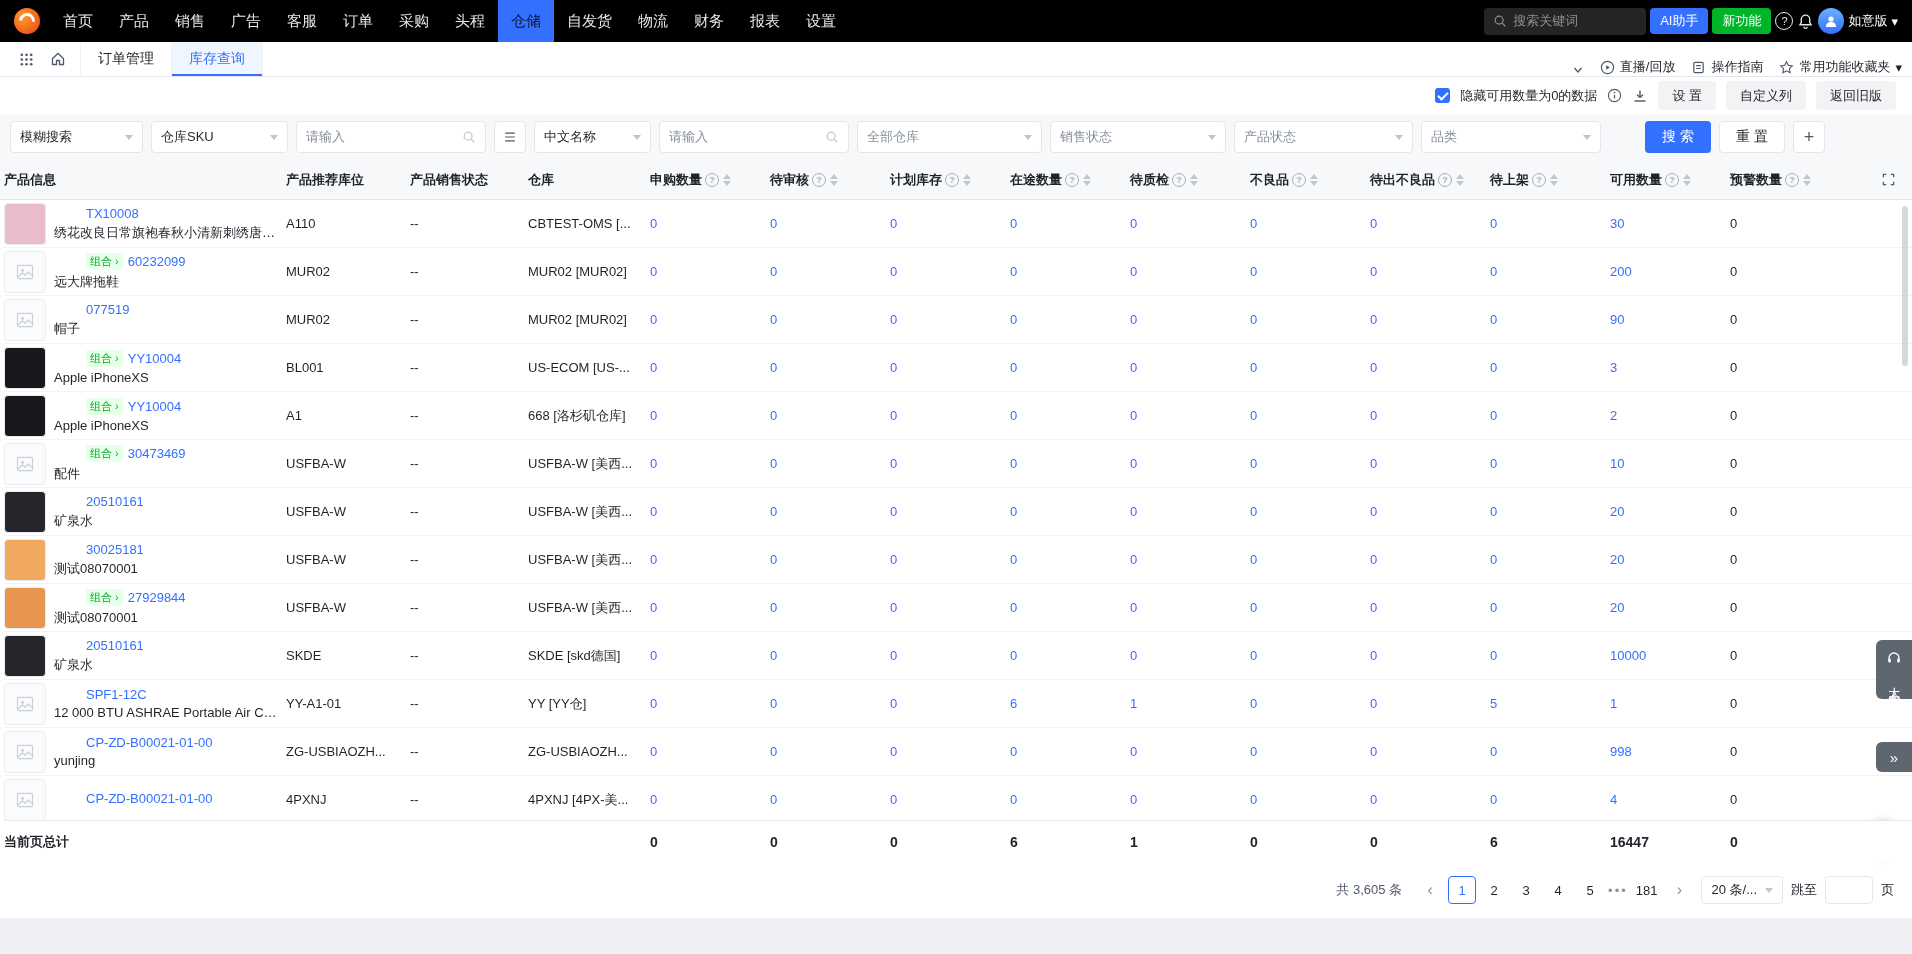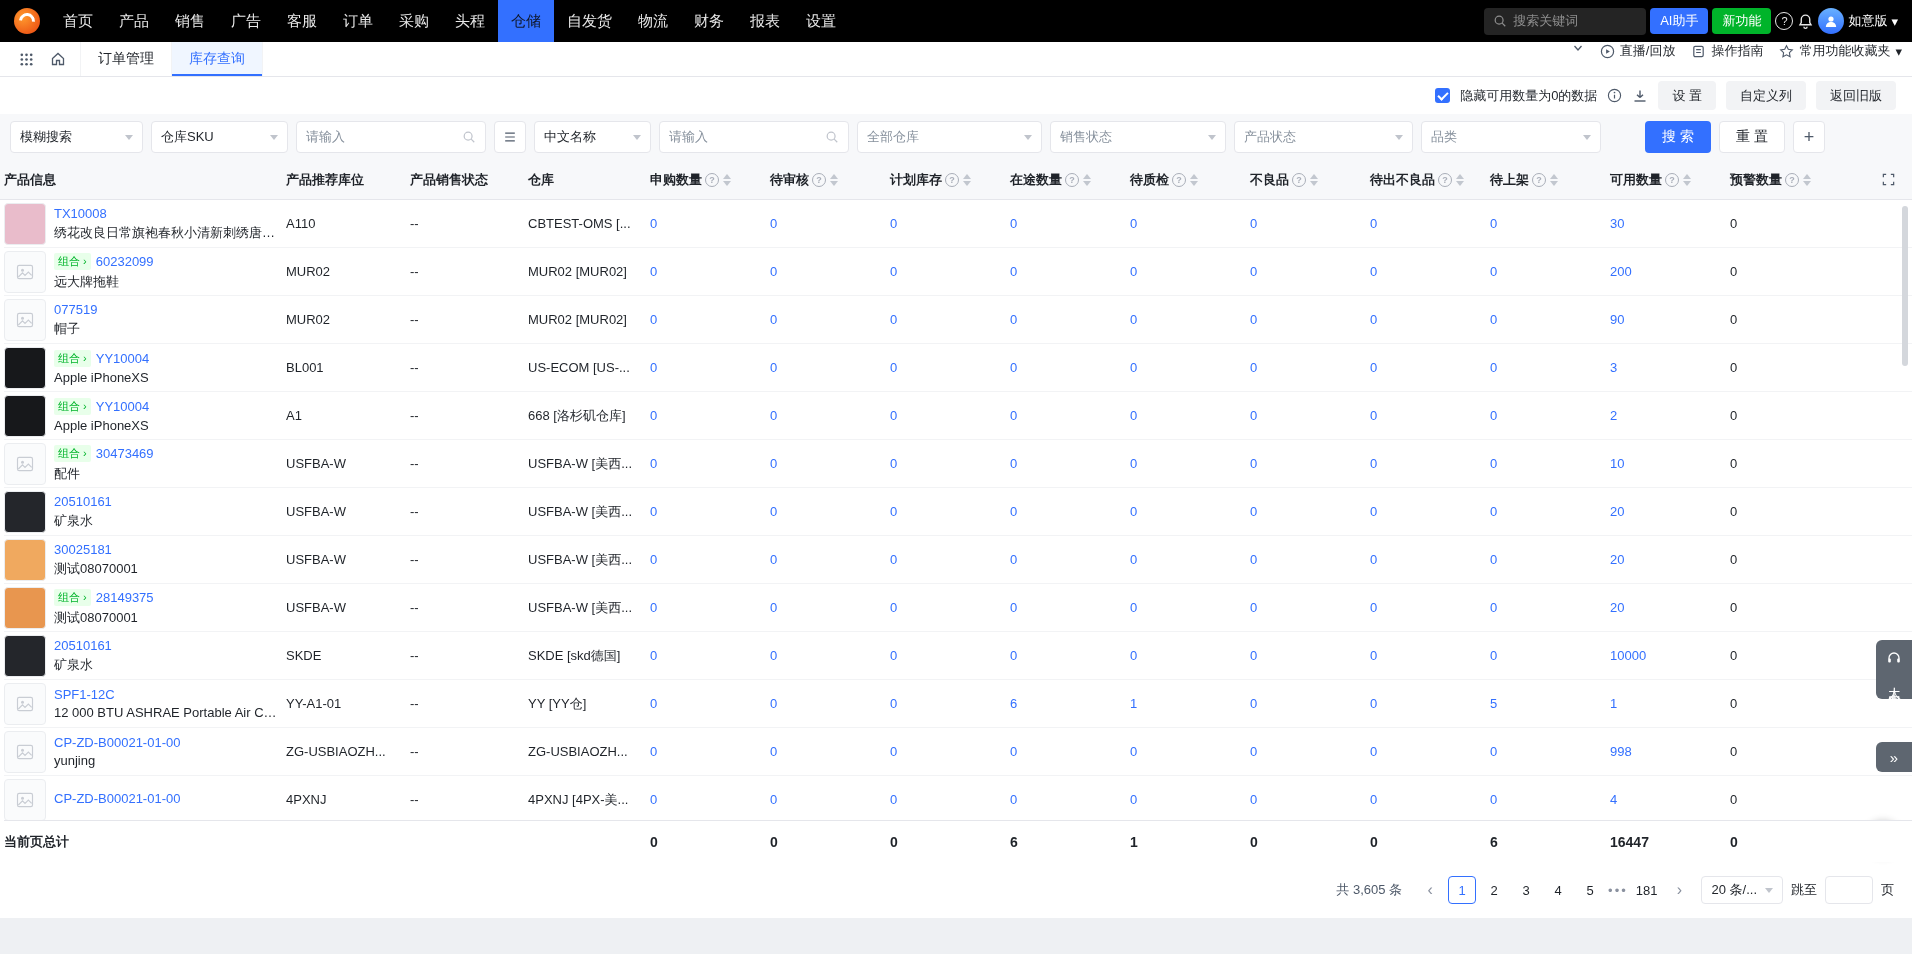--- a/index.html
+++ b/index.html
@@ -22,21 +22,21 @@
   .icon-help{width:18px;height:18px;border:1.5px solid #e8e8e8;border-radius:50%;display:flex;align-items:center;justify-content:center;font-size:11px;color:#e8e8e8;}
   .avatar{width:26px;height:26px;border-radius:50%;background:linear-gradient(#69b1ff,#3370ff);display:flex;align-items:center;justify-content:center;overflow:hidden;}
   .version{font-size:13px;display:flex;gap:4px;align-items:center;white-space:nowrap;}
 
   
   .tabbar{height:35px;background:#fff;border-bottom:1px solid var(--border);display:flex;align-items:stretch;padding:0 10px;color:var(--gray);}
   .tb-icon{width:32px;display:flex;align-items:center;justify-content:center;}
   .tabs{display:flex;margin-left:6px;border-left:1px solid #f2f3f5;}
   .tab{padding:0 17px;display:flex;align-items:center;font-size:14px;color:var(--dark);border-right:1px solid #f2f3f5;cursor:pointer;white-space:nowrap;}
   .tab.active{color:var(--blue);background:#f0f6ff;box-shadow:inset 0 -2px 0 var(--blue);}
-  .tabbar-right{margin-left:auto;display:flex;align-items:flex-start;gap:16px;font-size:13px;color:var(--dark);}
+  .tabbar-right{margin-left:auto;display:flex;align-items:flex-end;gap:16px;font-size:13px;color:var(--dark);}
   .tb-link{display:flex;align-items:center;gap:5px;cursor:pointer;white-space:nowrap;}
 
   
   .ptabs-row{height:37px;background:#fff;display:flex;align-items:center;padding:0 16px;}
   .ptabs{display:flex;height:100%;}
   .ptab{margin-right:28px;font-size:15px;color:var(--dark);height:100%;display:flex;align-items:center;position:relative;cursor:pointer;white-space:nowrap;}
   .ptab.active{color:var(--blue);font-weight:700;}
   .ptab.active::after{content:'';position:absolute;left:0;right:0;bottom:0;height:2px;background:var(--blue);}
   .ptabs-right{margin-left:auto;display:flex;align-items:center;gap:10px;font-size:13px;color:var(--dark);}
   .checkbox{width:15px;height:15px;background:var(--blue);border-radius:3px;position:relative;flex:none;cursor:pointer;}
@@ -66,21 +66,21 @@
   .sort .up{border-bottom:5px solid #c2c7cf;} .sort .dn{border-top:5px solid #c2c7cf;}
   .expand-icon{position:absolute;right:16px;color:var(--gray);cursor:pointer;}
   .tbody{height:620px;overflow:hidden;}
   .tr{display:flex;align-items:center;height:48px;border-bottom:1px solid #f2f3f5;}
   .td{font-size:13px;color:var(--dark);padding-right:6px;white-space:nowrap;overflow:hidden;text-overflow:ellipsis;flex:none;}
   .c0{width:282px;display:flex;align-items:center;gap:8px;overflow:hidden;}
   .c1{width:124px}.c2{width:118px}.c3{width:122px}.cn{width:120px}
   .cn.link{color:var(--blue);cursor:pointer;}
   .thumb{width:42px;height:42px;border:1px solid #ebedf0;border-radius:4px;flex:none;display:flex;align-items:center;justify-content:center;color:#c9cdd4;}
   .pinfo{min-width:0;display:flex;flex-direction:column;gap:3px;}
-  .l1{display:flex;align-items:center;gap:5px;white-space:nowrap;overflow:hidden;}
+  .l1{display:flex;align-items:center;gap:5px;white-space:nowrap;overflow:hidden;margin-left:32px;}
   .sku{color:var(--blue);font-size:13px;cursor:pointer;}
   .l2{font-size:13px;color:var(--dark);white-space:nowrap;overflow:hidden;text-overflow:ellipsis;}
   .tag{background:#e8ffea;color:var(--green);font-size:11px;line-height:17px;padding:0 4px;border-radius:2px;flex:none;}
   .vscroll{position:absolute;right:4px;top:46px;width:6px;height:160px;background:#d4d7dc;border-radius:3px;cursor:pointer;}
   .totals{display:flex;align-items:center;height:42px;border-top:1px solid var(--border);background:#fff;position:relative;z-index:1;}
   .totals .label{width:646px;font-size:13px;font-weight:700;color:var(--dark);flex:none;}
   .totals .cn{font-weight:700;font-size:14px;color:var(--dark);}
 
   
   .pager-bar{height:56px;background:#fff;display:flex;align-items:center;justify-content:flex-end;gap:8px;padding:0 18px;font-size:13px;color:var(--dark);}
@@ -605,21 +605,21 @@
         <div class="td cn link">0</div>
         <div class="td cn link">20</div>
         <div class="td cn dark">0</div>
 </div>
 <div class="tr">
   <div class="td c0">
     <div class="thumb" style="background:#e8964f"></div>
     <div class="pinfo">
       <div class="l1">
               <span class="tag">组合 ›</span>
-              <span class="sku">28149375</span>
+              <span class="sku">27929844</span>
             </div>
       <div class="l2">测试08070001</div>
     </div>
   </div>
   <div class="td c1">USFBA-W</div>
   <div class="td c2">--</div>
   <div class="td c3">USFBA-W [美西...</div>
   <div class="td cn link">0</div>
         <div class="td cn link">0</div>
         <div class="td cn link">0</div>

